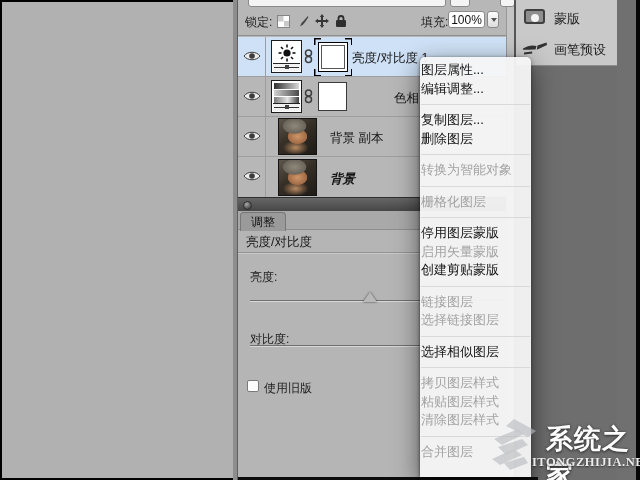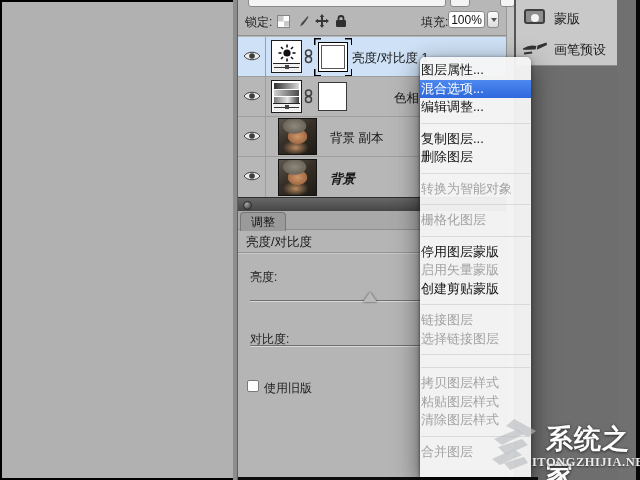--- a/index.html
+++ b/index.html
@@ -269,37 +269,37 @@
       <span class="abs dock-label" style="left:38px;top:8px;">画笔预设</span>
     </div>
   </div>
 </div>
 
 <div class="abs black-right"></div>
 <div class="abs black-bottom"></div>
 
 <div class="abs ctx-menu">
     <div class="menu-item normal">图层属性...</div>
-    <div class="menu-item highlighted">混合选项...</div>
     <div class="menu-item normal">编辑调整...</div>
     <div class="menu-sep"></div>
     <div class="menu-item normal">复制图层...</div>
     <div class="menu-item normal">删除图层</div>
     <div class="menu-sep"></div>
     <div class="menu-item disabled">转换为智能对象</div>
     <div class="menu-sep"></div>
     <div class="menu-item disabled">栅格化图层</div>
     <div class="menu-sep"></div>
     <div class="menu-item normal">停用图层蒙版</div>
     <div class="menu-item disabled">启用矢量蒙版</div>
     <div class="menu-item normal">创建剪贴蒙版</div>
     <div class="menu-sep"></div>
     <div class="menu-item disabled">链接图层</div>
     <div class="menu-item disabled">选择链接图层</div>
     <div class="menu-sep"></div>
+    <div class="menu-item normal">选择相似图层</div>
     <div class="menu-sep"></div>
     <div class="menu-item disabled">拷贝图层样式</div>
     <div class="menu-item disabled">粘贴图层样式</div>
     <div class="menu-item disabled">清除图层样式</div>
     <div class="menu-sep"></div>
     <div class="menu-item disabled">合并图层</div>
   </div>
 
 <div class="abs watermark">
   <svg class="abs wm-logo" width="62" height="56" viewBox="0 0 62 56">

